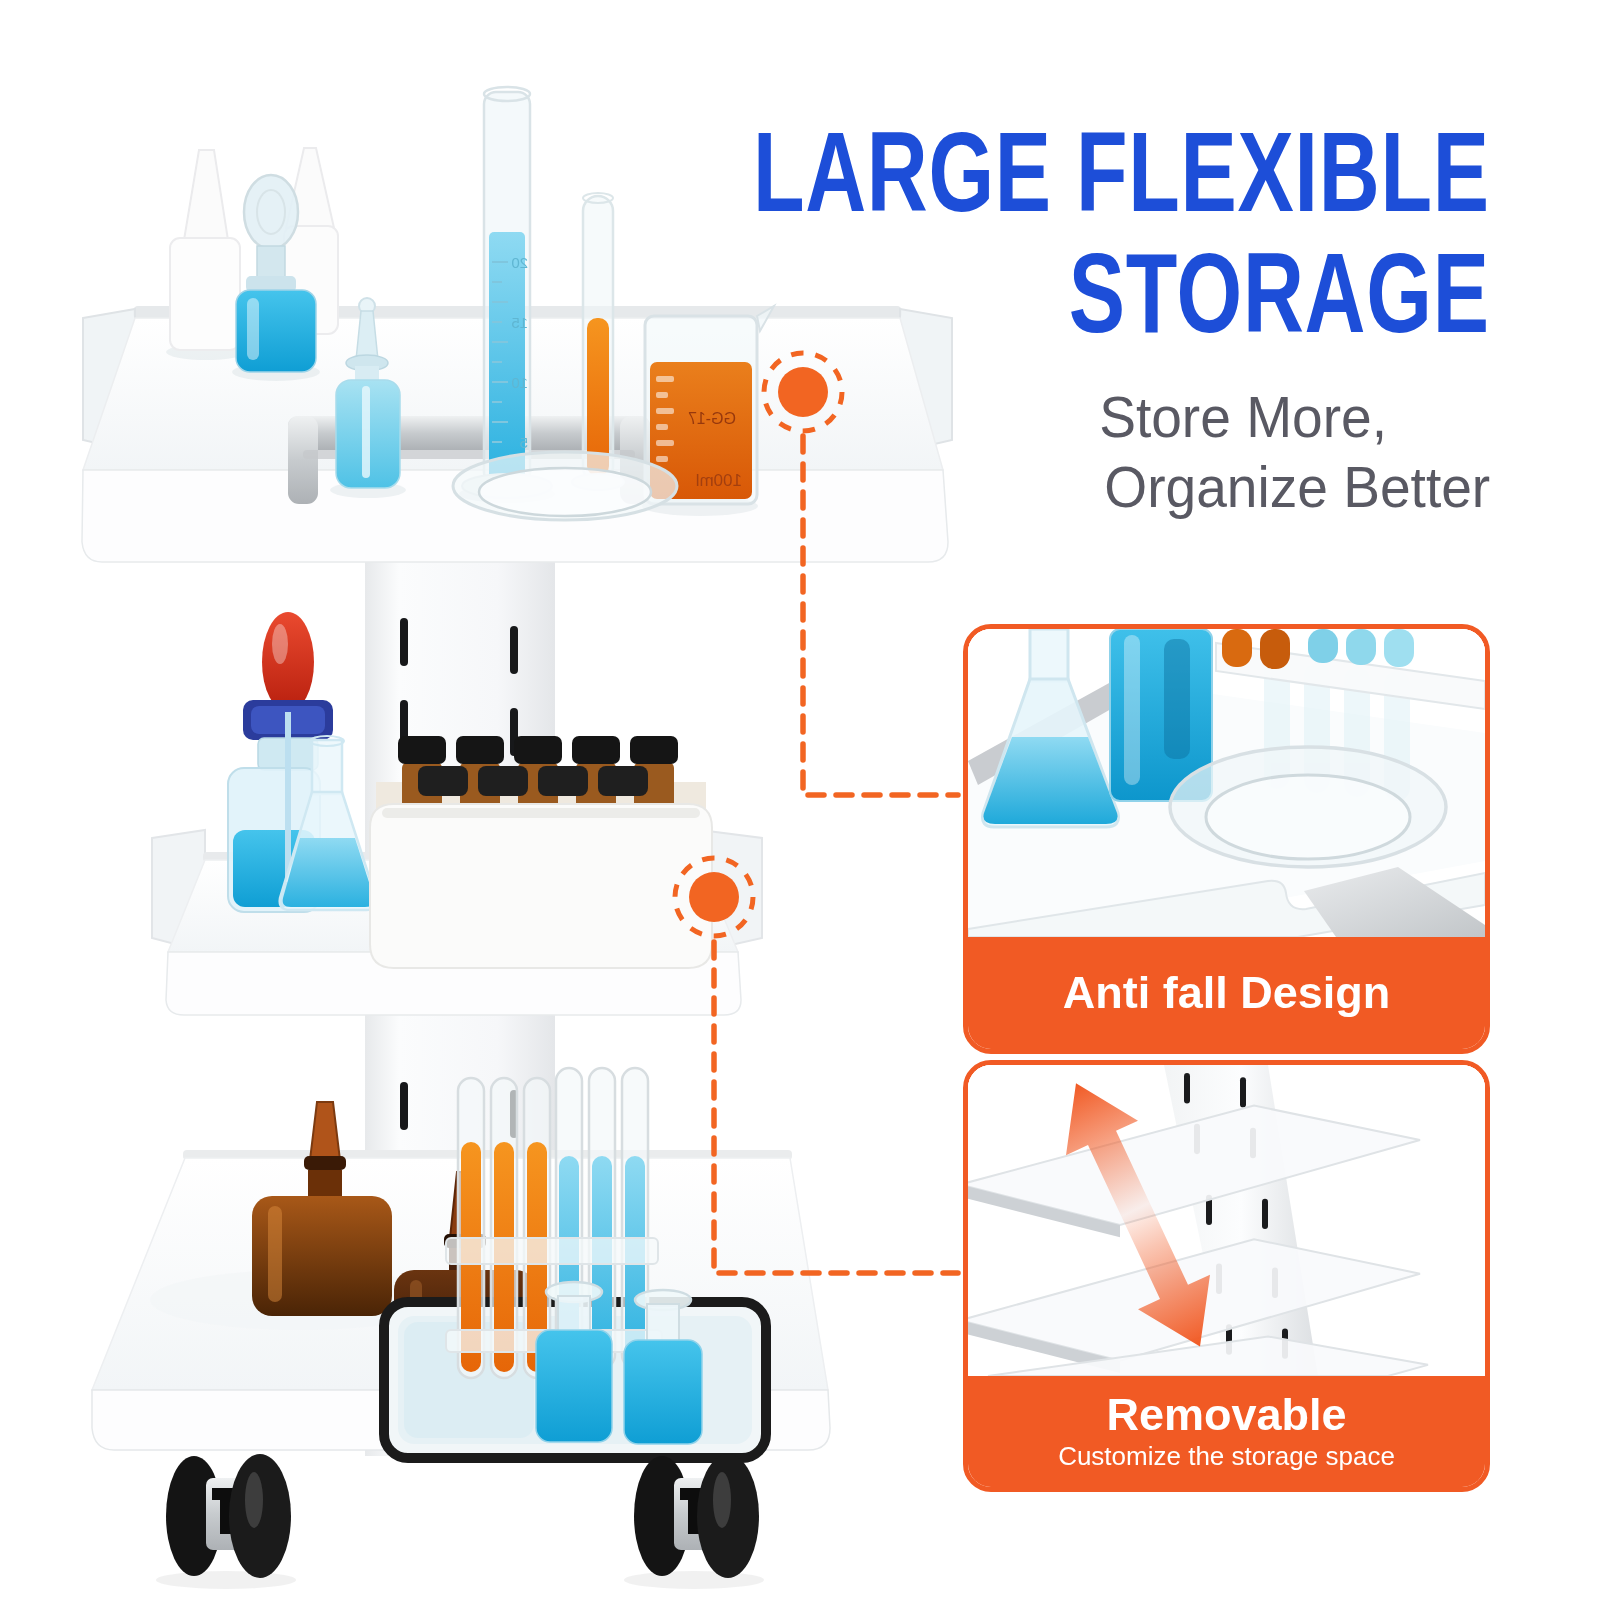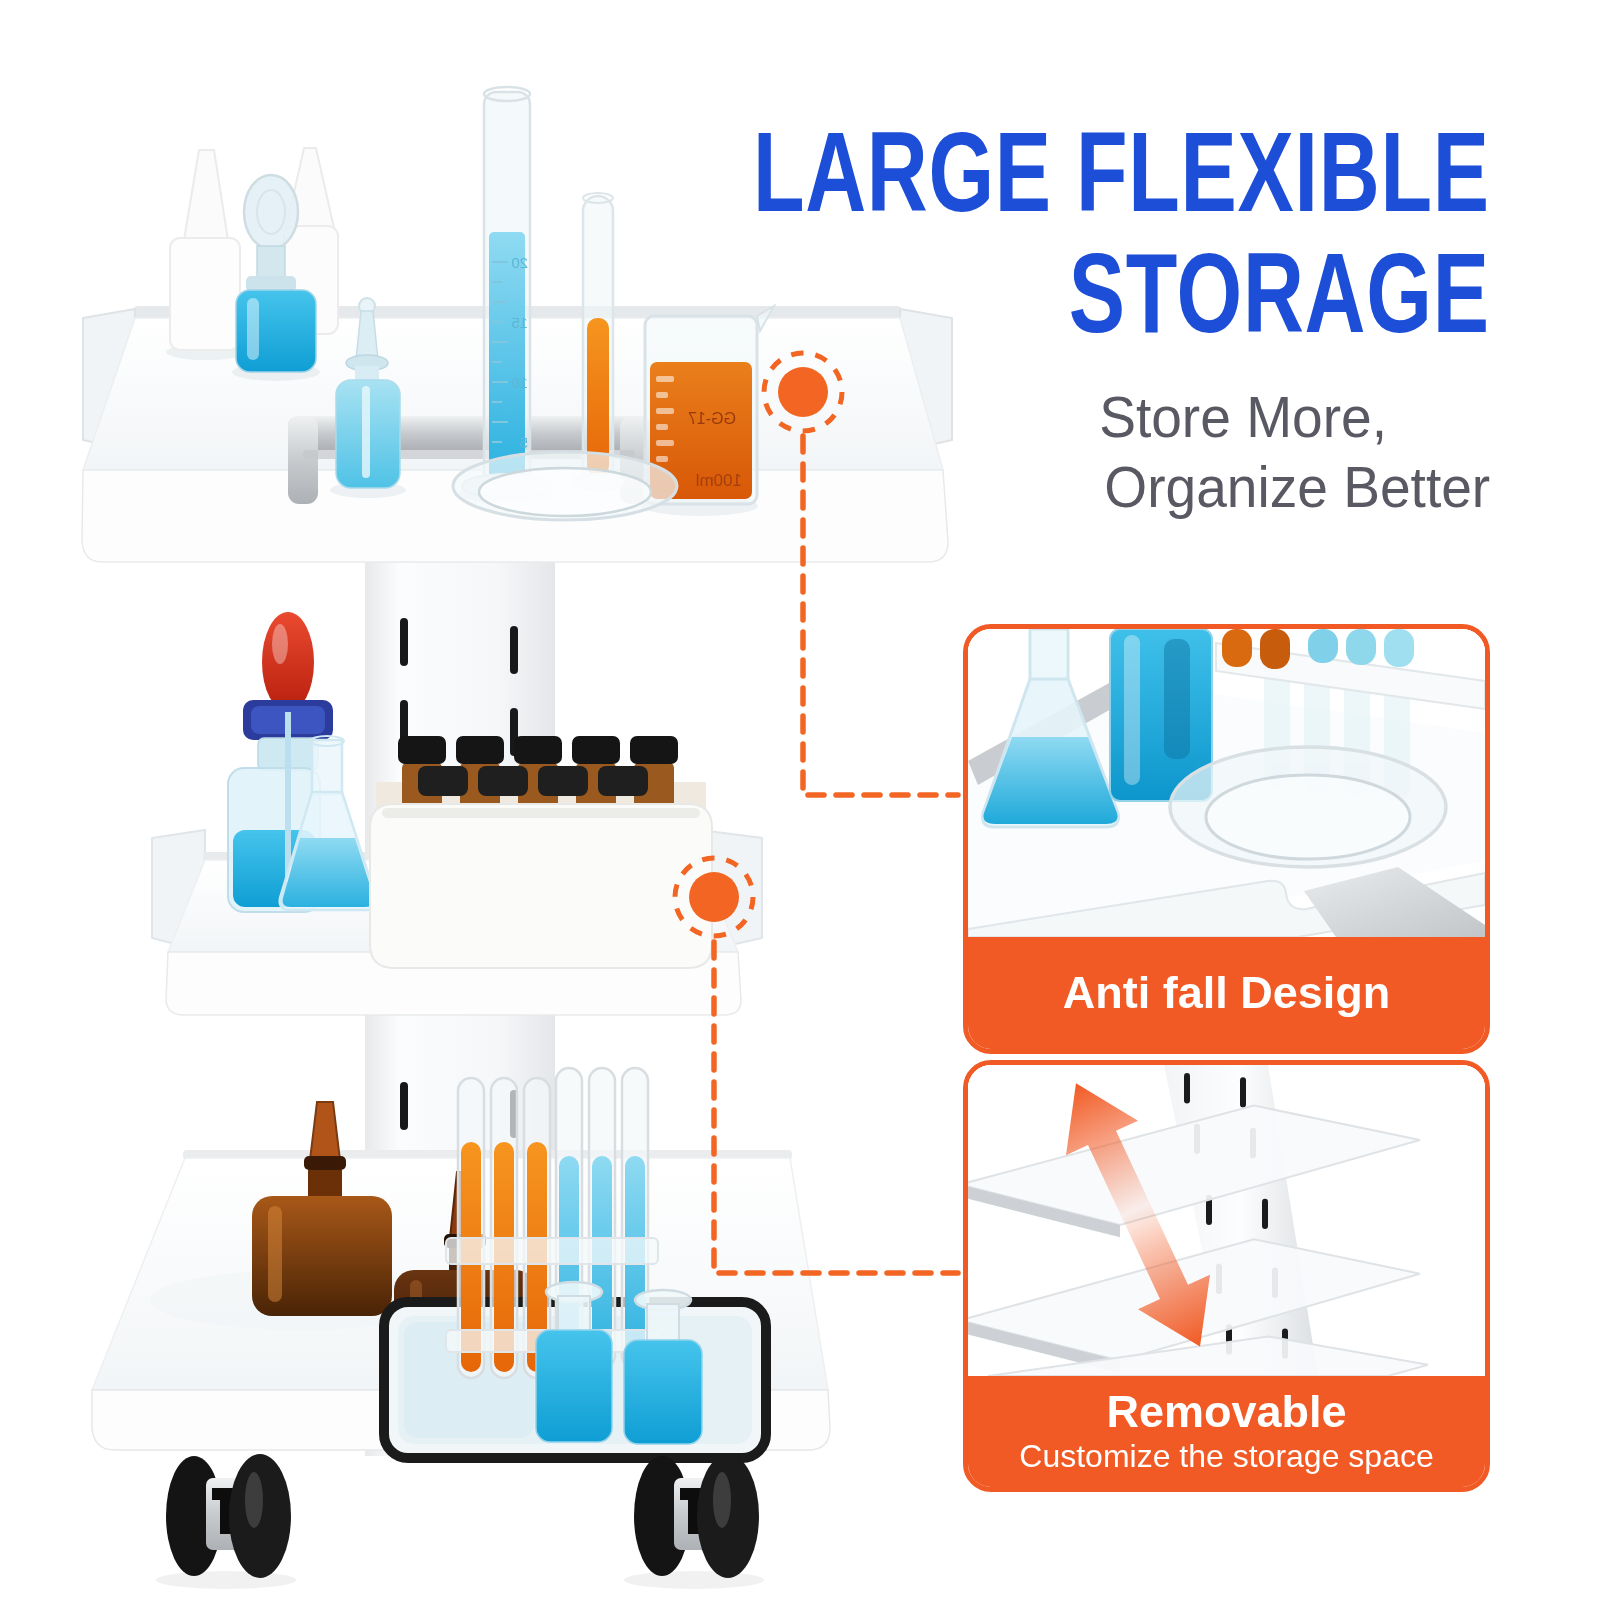--- a/index.html
+++ b/index.html
@@ -25,21 +25,21 @@
   .card-2{top:1060px;height:432px;}
   .card-photo{flex:1;position:relative;background:#ffffff;}
   .card-photo svg{position:absolute;inset:0;width:100%;height:100%;}
   .card-banner{
     background:#F15A24;color:#ffffff;display:flex;flex-direction:column;
     align-items:center;justify-content:center;text-align:center;
   }
   .card-1 .card-banner{height:112px;}
   .card-2 .card-banner{height:111px;}
   .banner-title{font-weight:700;font-size:45px;line-height:1.05;}
-  .banner-sub{font-weight:400;font-size:32px;line-height:1.2;margin-top:2px;}
+  .banner-sub{font-weight:400;font-size:26px;line-height:1.2;margin-top:2px;}
 </style>
 </head>
 <body>
 
 <div class="stage">
 
   <svg width="1600" height="1600" viewBox="0 0 1600 1600" style="position:absolute;inset:0;">
     <defs>
       <linearGradient id="trayTop" x1="0" y1="0" x2="0" y2="1">
         <stop offset="0" stop-color="#ffffff"></stop>

